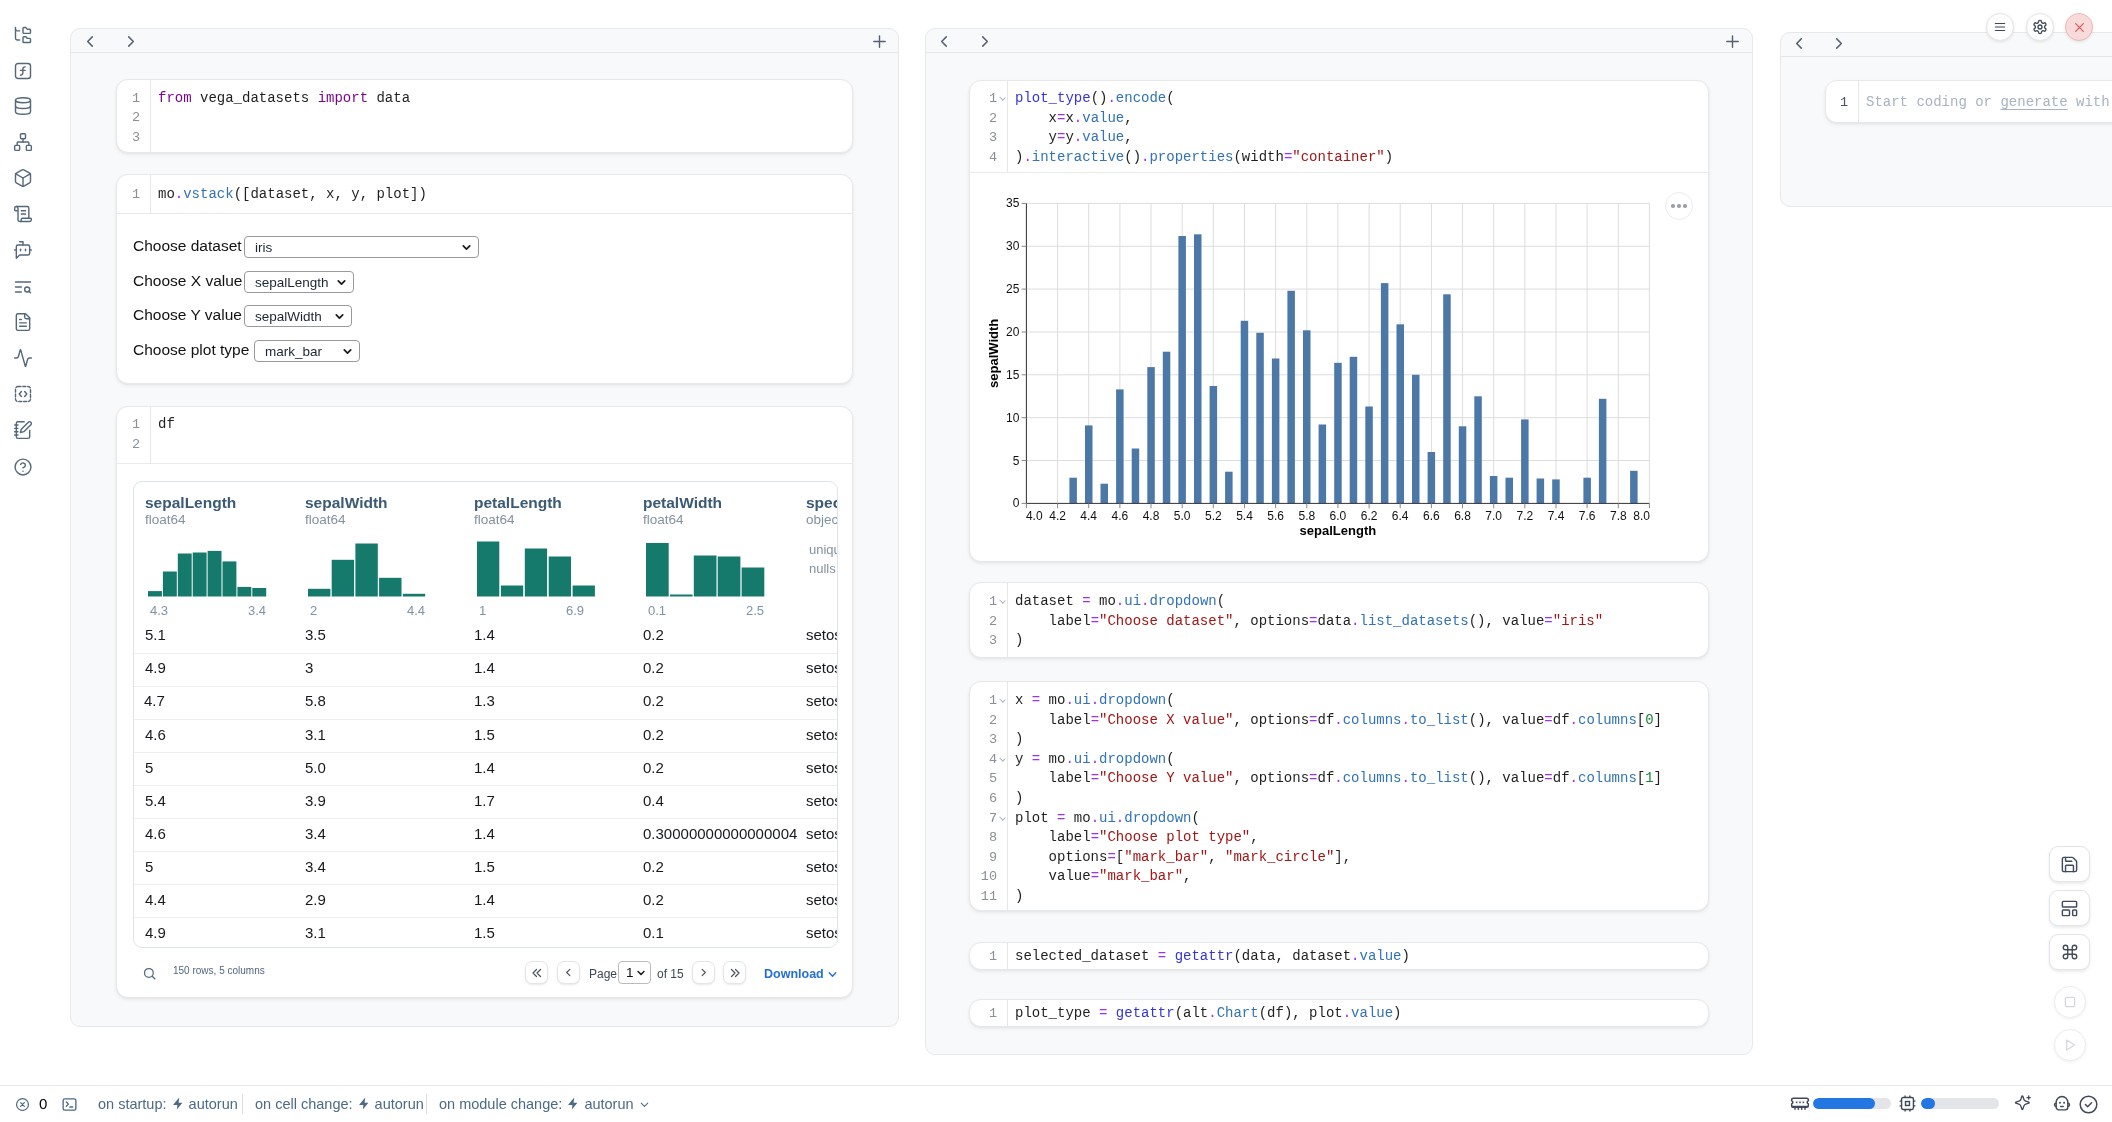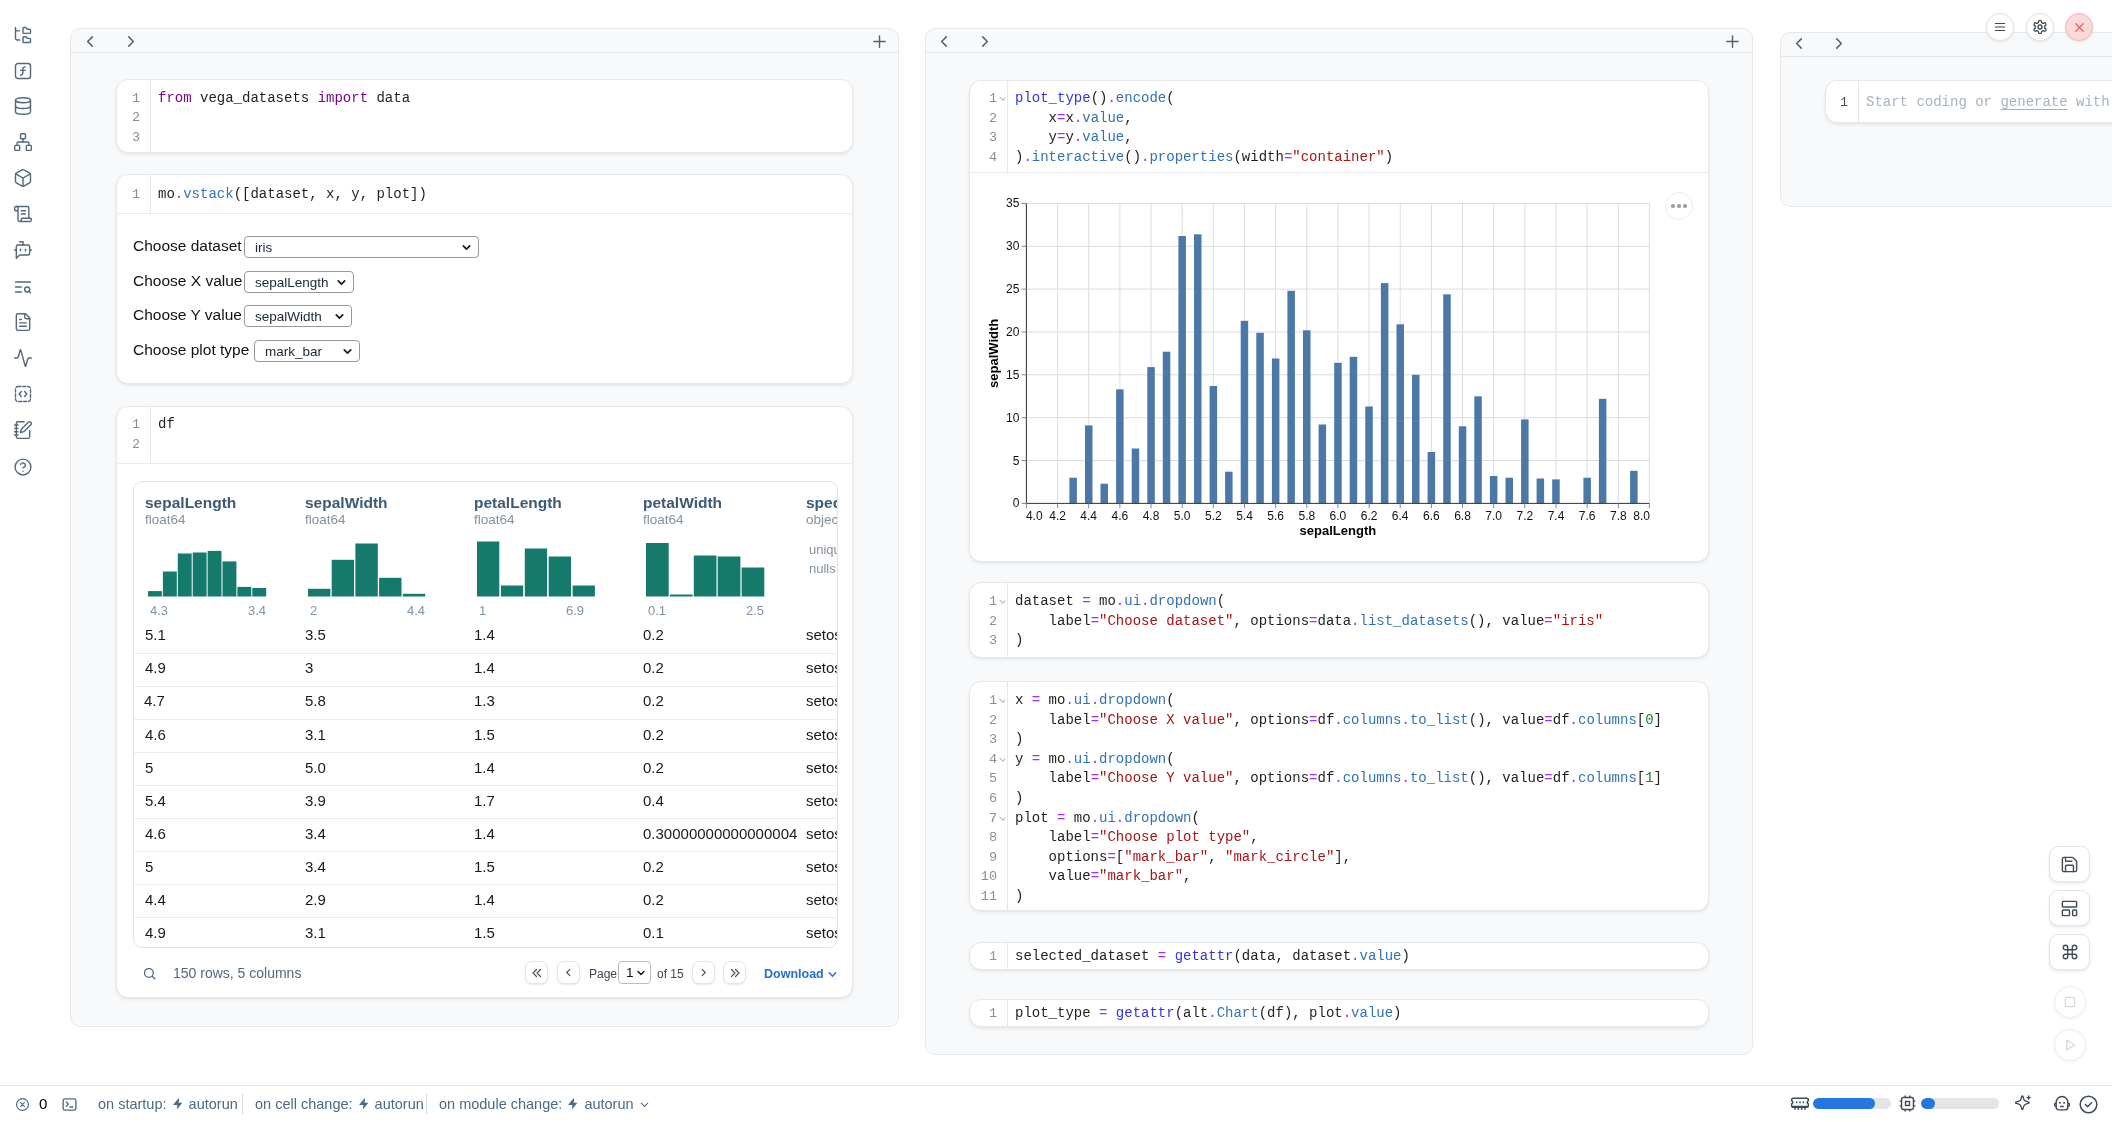--- a/index.html
+++ b/index.html
@@ -316,21 +316,21 @@
       <div class="td" style="left:11px;top:442.1px">4.9</div>
       <div class="td" style="left:171px;top:442.1px">3.1</div>
       <div class="td" style="left:340px;top:442.1px">1.5</div>
       <div class="td" style="left:509px;top:442.1px">0.1</div>
       <div class="td" style="left:672px;top:442.1px">setosa</div>
     </div>
 <div style="position:absolute;left:25px;top:559px"><svg width="15" height="15" viewBox="0 0 24 24">
         <circle cx="11" cy="11" r="7" fill="none" stroke="#51677e" stroke-width="2"></circle>
         <path d="m20.5 20.5-4.2-4.2" stroke="#51677e" stroke-width="2" stroke-linecap="round"></path>
       </svg></div>
-<div class="tfx" style="left:56px;top:558px;font-size:14px">150 rows, 5 columns</div>
+<div class="tfx" style="left:56px;top:558px;font-size:10px">150 rows, 5 columns</div>
 <div class="pgb" style="left:408px;top:554px">
       <svg width="12" height="12" viewBox="0 0 24 24">
         <path d="M11 5l-7 7 7 7M19 5l-7 7 7 7" fill="none" stroke="#49505a" stroke-width="2.4" stroke-linecap="round" stroke-linejoin="round"></path>
       </svg>
     </div>
     <div class="pgb" style="left:440px;top:554px">
       <svg width="11" height="11" viewBox="0 0 24 24">
         <path d="M15 5l-7 7 7 7" fill="none" stroke="#49505a" stroke-width="2.4" stroke-linecap="round" stroke-linejoin="round"></path>
       </svg>
     </div>

